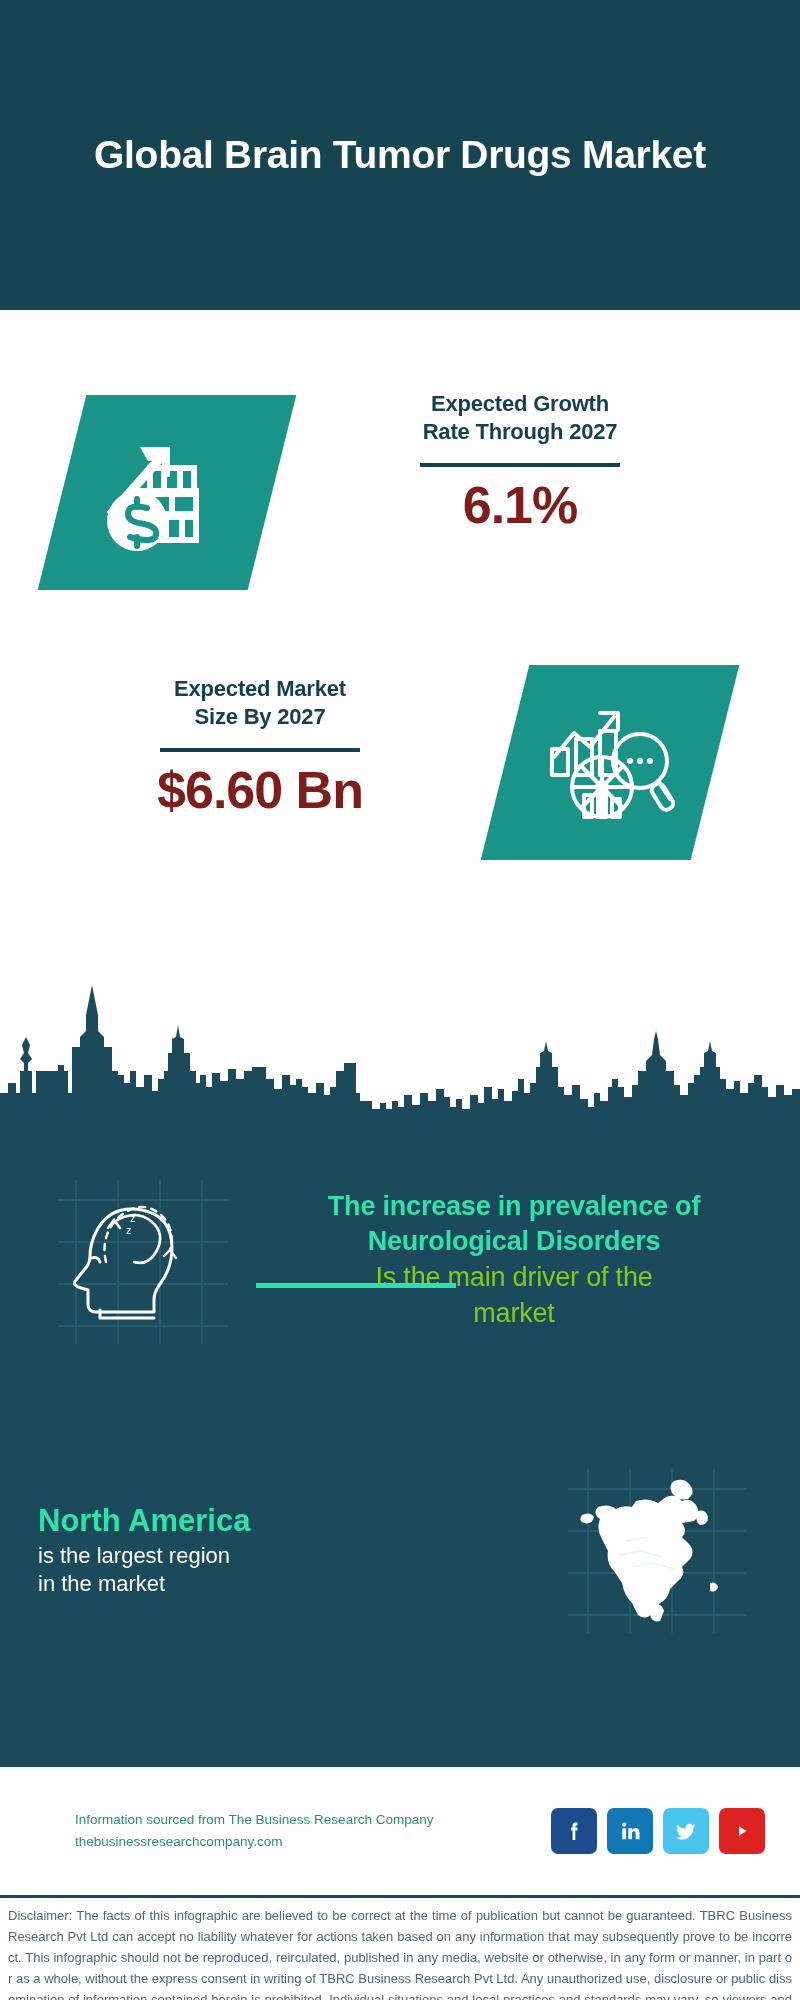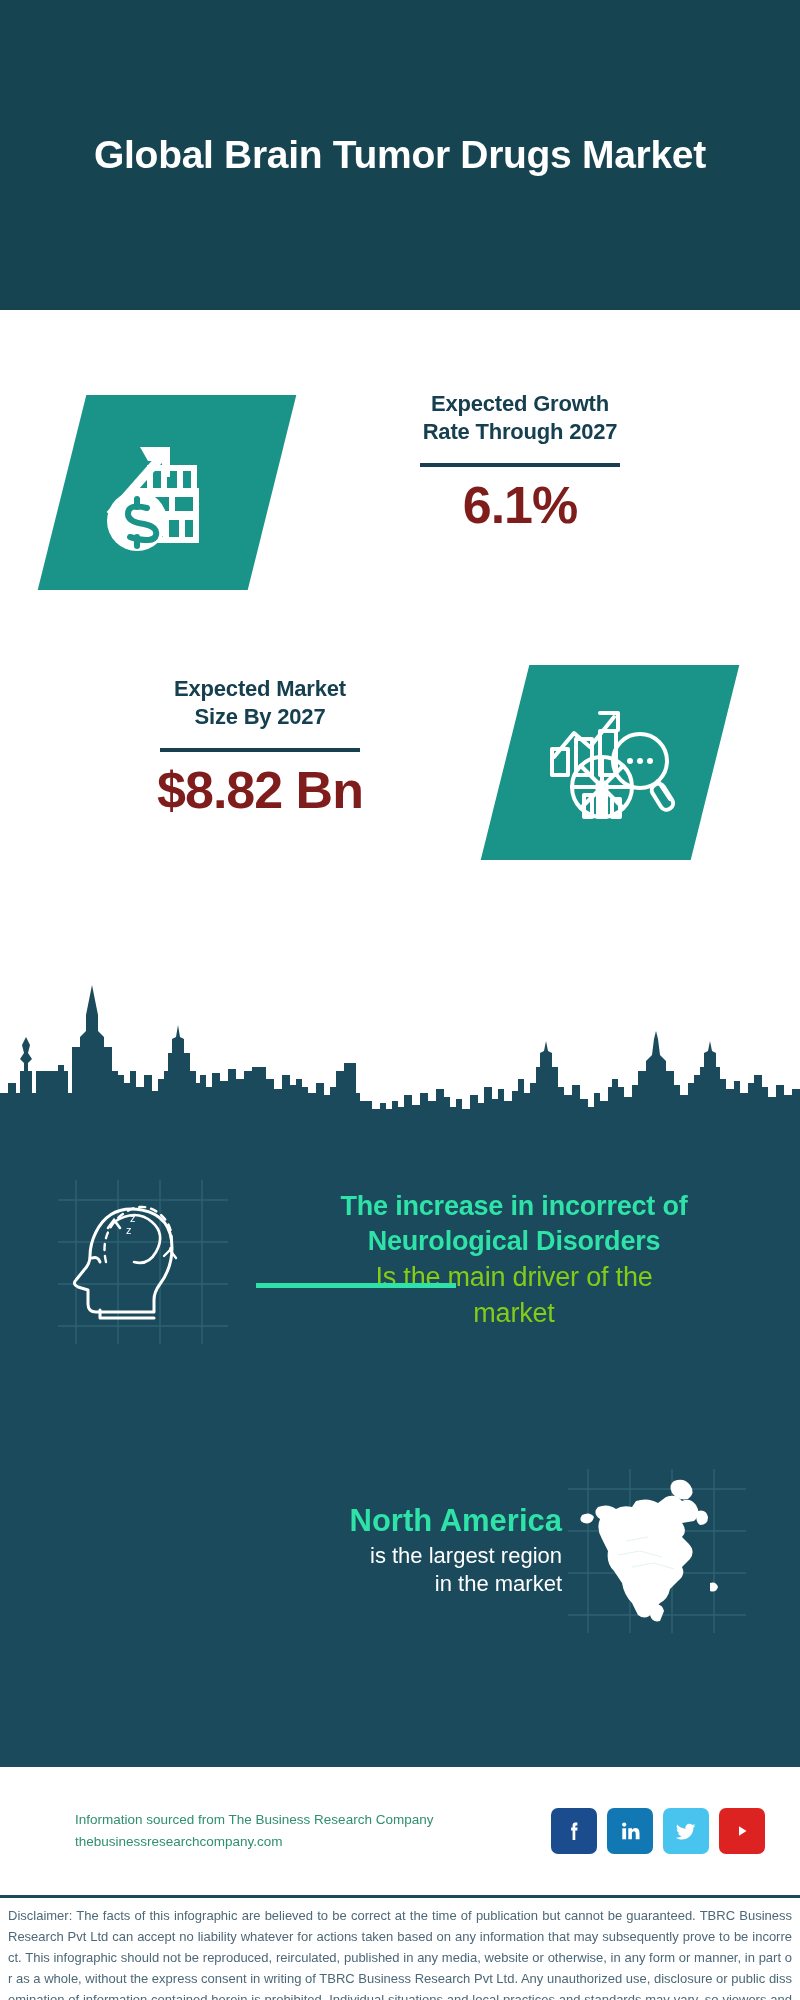--- a/index.html
+++ b/index.html
@@ -158,22 +158,23 @@
 
   .region-row {
     position: absolute;
     left: 0; top: 345px;
     width: 800px; height: 190px;
     display: flex;
     align-items: center;
   }
   .region-text {
     flex: 1;
-    text-align: right;
+    text-align: left;
     padding-left: 30px;
+    margin-left: 8px;
   }
   .region-accent {
     color: #2fe2a8;
     font-size: 31px;
     font-weight: bold;
     line-height: 1.3;
   }
   .region-plain {
     color: #ffffff;
     font-size: 22px;
@@ -286,21 +287,21 @@
       <div class="stat-heading">Expected Growth</div>
       <div class="stat-heading">Rate Through 2027</div>
       <div class="stat-rule"></div>
       <div class="stat-value">6.1%</div>
     </div>
 
     <div class="size-text">
       <div class="stat-heading">Expected Market</div>
       <div class="stat-heading">Size By 2027</div>
       <div class="stat-rule"></div>
-      <div class="stat-value">$8.82 Bn</div>
+      <div class="stat-value">$6.60 Bn</div>
     </div>
 
     <div class="para size-badge">
       <div class="para-inner">
         <svg width="140" height="135" viewBox="0 0 140 135">
           <g fill="none" stroke="#ffffff" stroke-width="4" stroke-linecap="round" stroke-linejoin="round">
             <polyline points="14,62 34,38 50,52 74,22"></polyline>
             <polyline points="60,18 78,18 78,35"></polyline>
             <rect x="12" y="54" width="16" height="26"></rect>
             <rect x="36" y="44" width="16" height="36"></rect>
@@ -368,21 +369,21 @@
           <g fill="none" stroke="#ffffff" stroke-width="2.4" stroke-linecap="round">
             <path d="M116 86 L122 80 L128 88"></path>
           </g>
           <g fill="#ffffff" font-size="11" font-family="Liberation Sans, sans-serif">
             <text x="82" y="52">z</text>
             <text x="78" y="64">z</text>
           </g>
         </svg>
       </div>
       <div class="driver-text">
-        <div class="accent-line">The increase in incorrect of</div>
+        <div class="accent-line">The increase in prevalence of</div>
         <div class="accent-line">Neurological Disorders</div>
         <div class="plain-line">Is the main driver of the</div>
         <div class="plain-line">market</div>
       </div>
     </div>
 
     <div class="region-row">
       <div class="region-text">
         <div class="region-accent">North America</div>
         <div class="region-plain">is the largest region</div>

